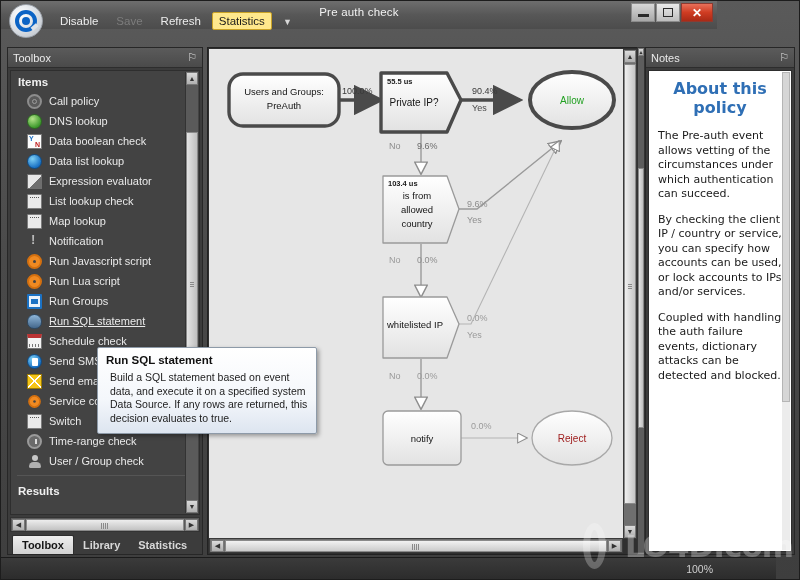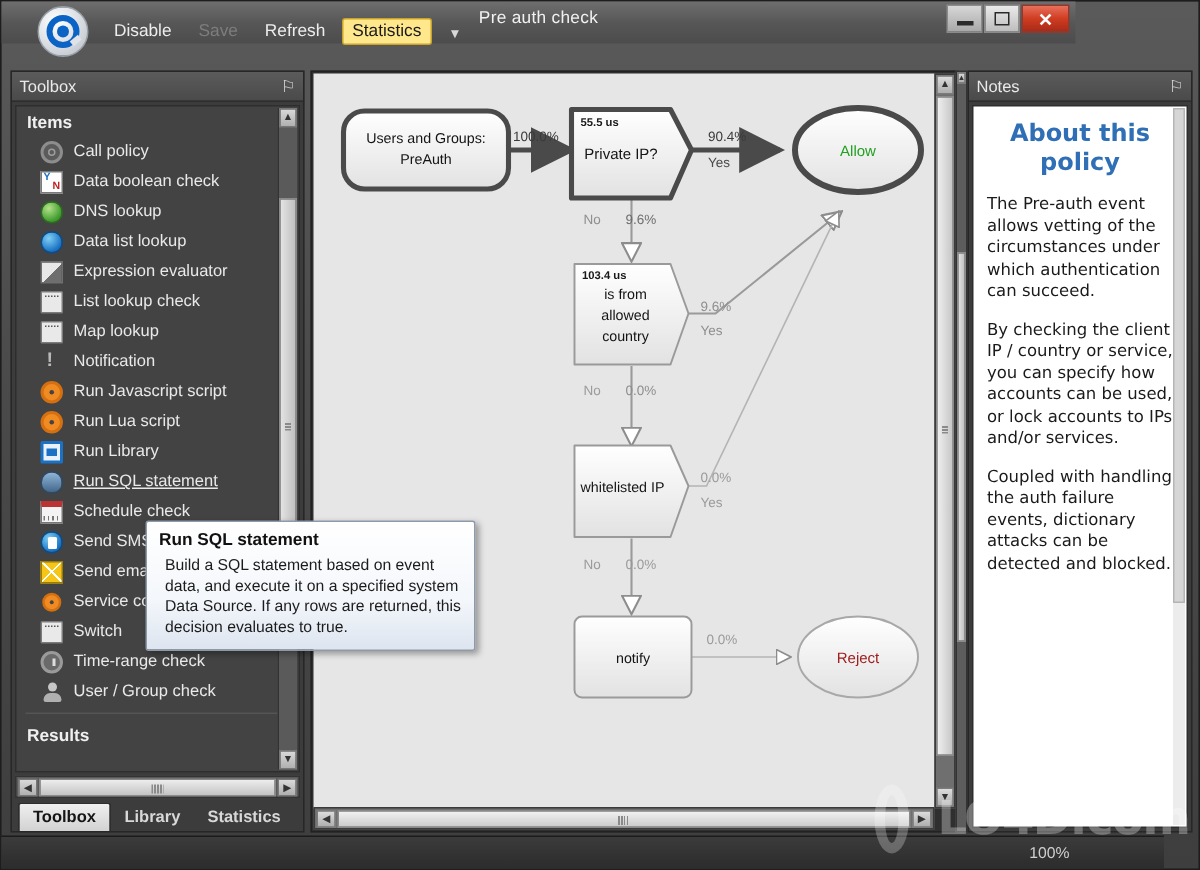--- a/index.html
+++ b/index.html
@@ -37,21 +37,21 @@
     width:32px; border-color:#8e3a30;
     background:linear-gradient(180deg,#e8705a 0%, #cf3c22 50%, #a92a16 100%);
     color:#fff; font-weight:bold; font-size:12px;
   }
   .bar-min { width:11px; height:3px; background:#2a2a2a; margin-top:6px; }
   .bar-max { width:10px; height:9px; border:1.6px solid #2a2a2a; }
 
   
   #menubar {
     position:absolute; left:0; top:0; height:40px; width:800px;
-    display:flex; align-items:center; padding-left:24px; gap:0;
+    display:flex; align-items:center; padding-left:8px; gap:0;
   }
   #logo {
     width:34px; height:34px; border-radius:50%;
     background:radial-gradient(circle at 35% 30%, #ffffff 0%, #dfe3e8 45%, #b6bcc4 100%);
     border:1px solid #9aa0a8;
     display:flex; align-items:center; justify-content:center; margin-right:10px;
     position:relative; z-index:3;
   }
   #logo .ring {
     width:22px; height:22px; border-radius:50%;
@@ -408,31 +408,31 @@
     </div>
 
     <div id="toolbox-body">
       <div class="grp-title">Items</div>
 
       <div class="tb-item">
         <span class="ico ico-target"></span>
         <span>Call policy</span>
       </div>
       <div class="tb-item">
+        <span class="ico ico-globe green"></span>
+        <span>DNS lookup</span>
+      </div>
+      <div class="tb-item">
         <span class="ico ico-yn">
             <i>Y</i>
             <i class="n">N</i>
           </span>
         <span>Data boolean check</span>
       </div>
       <div class="tb-item">
-        <span class="ico ico-globe green"></span>
-        <span>DNS lookup</span>
-      </div>
-      <div class="tb-item">
         <span class="ico ico-globe"></span>
         <span>Data list lookup</span>
       </div>
       <div class="tb-item">
         <span class="ico ico-pencil"></span>
         <span>Expression evaluator</span>
       </div>
       <div class="tb-item">
         <span class="ico ico-clip"></span>
         <span>List lookup check</span>
@@ -448,21 +448,21 @@
       <div class="tb-item">
         <span class="ico ico-gear"></span>
         <span>Run Javascript script</span>
       </div>
       <div class="tb-item">
         <span class="ico ico-gear"></span>
         <span>Run Lua script</span>
       </div>
       <div class="tb-item">
         <span class="ico ico-proc"></span>
-        <span>Run Library</span>
+        <span>Run Groups</span>
       </div>
       <div class="tb-item sel">
         <span class="ico ico-sql"></span>
         <span>Run SQL statement</span>
       </div>
       <div class="tb-item">
         <span class="ico ico-cal"></span>
         <span>Schedule check</span>
       </div>
       <div class="tb-item">

